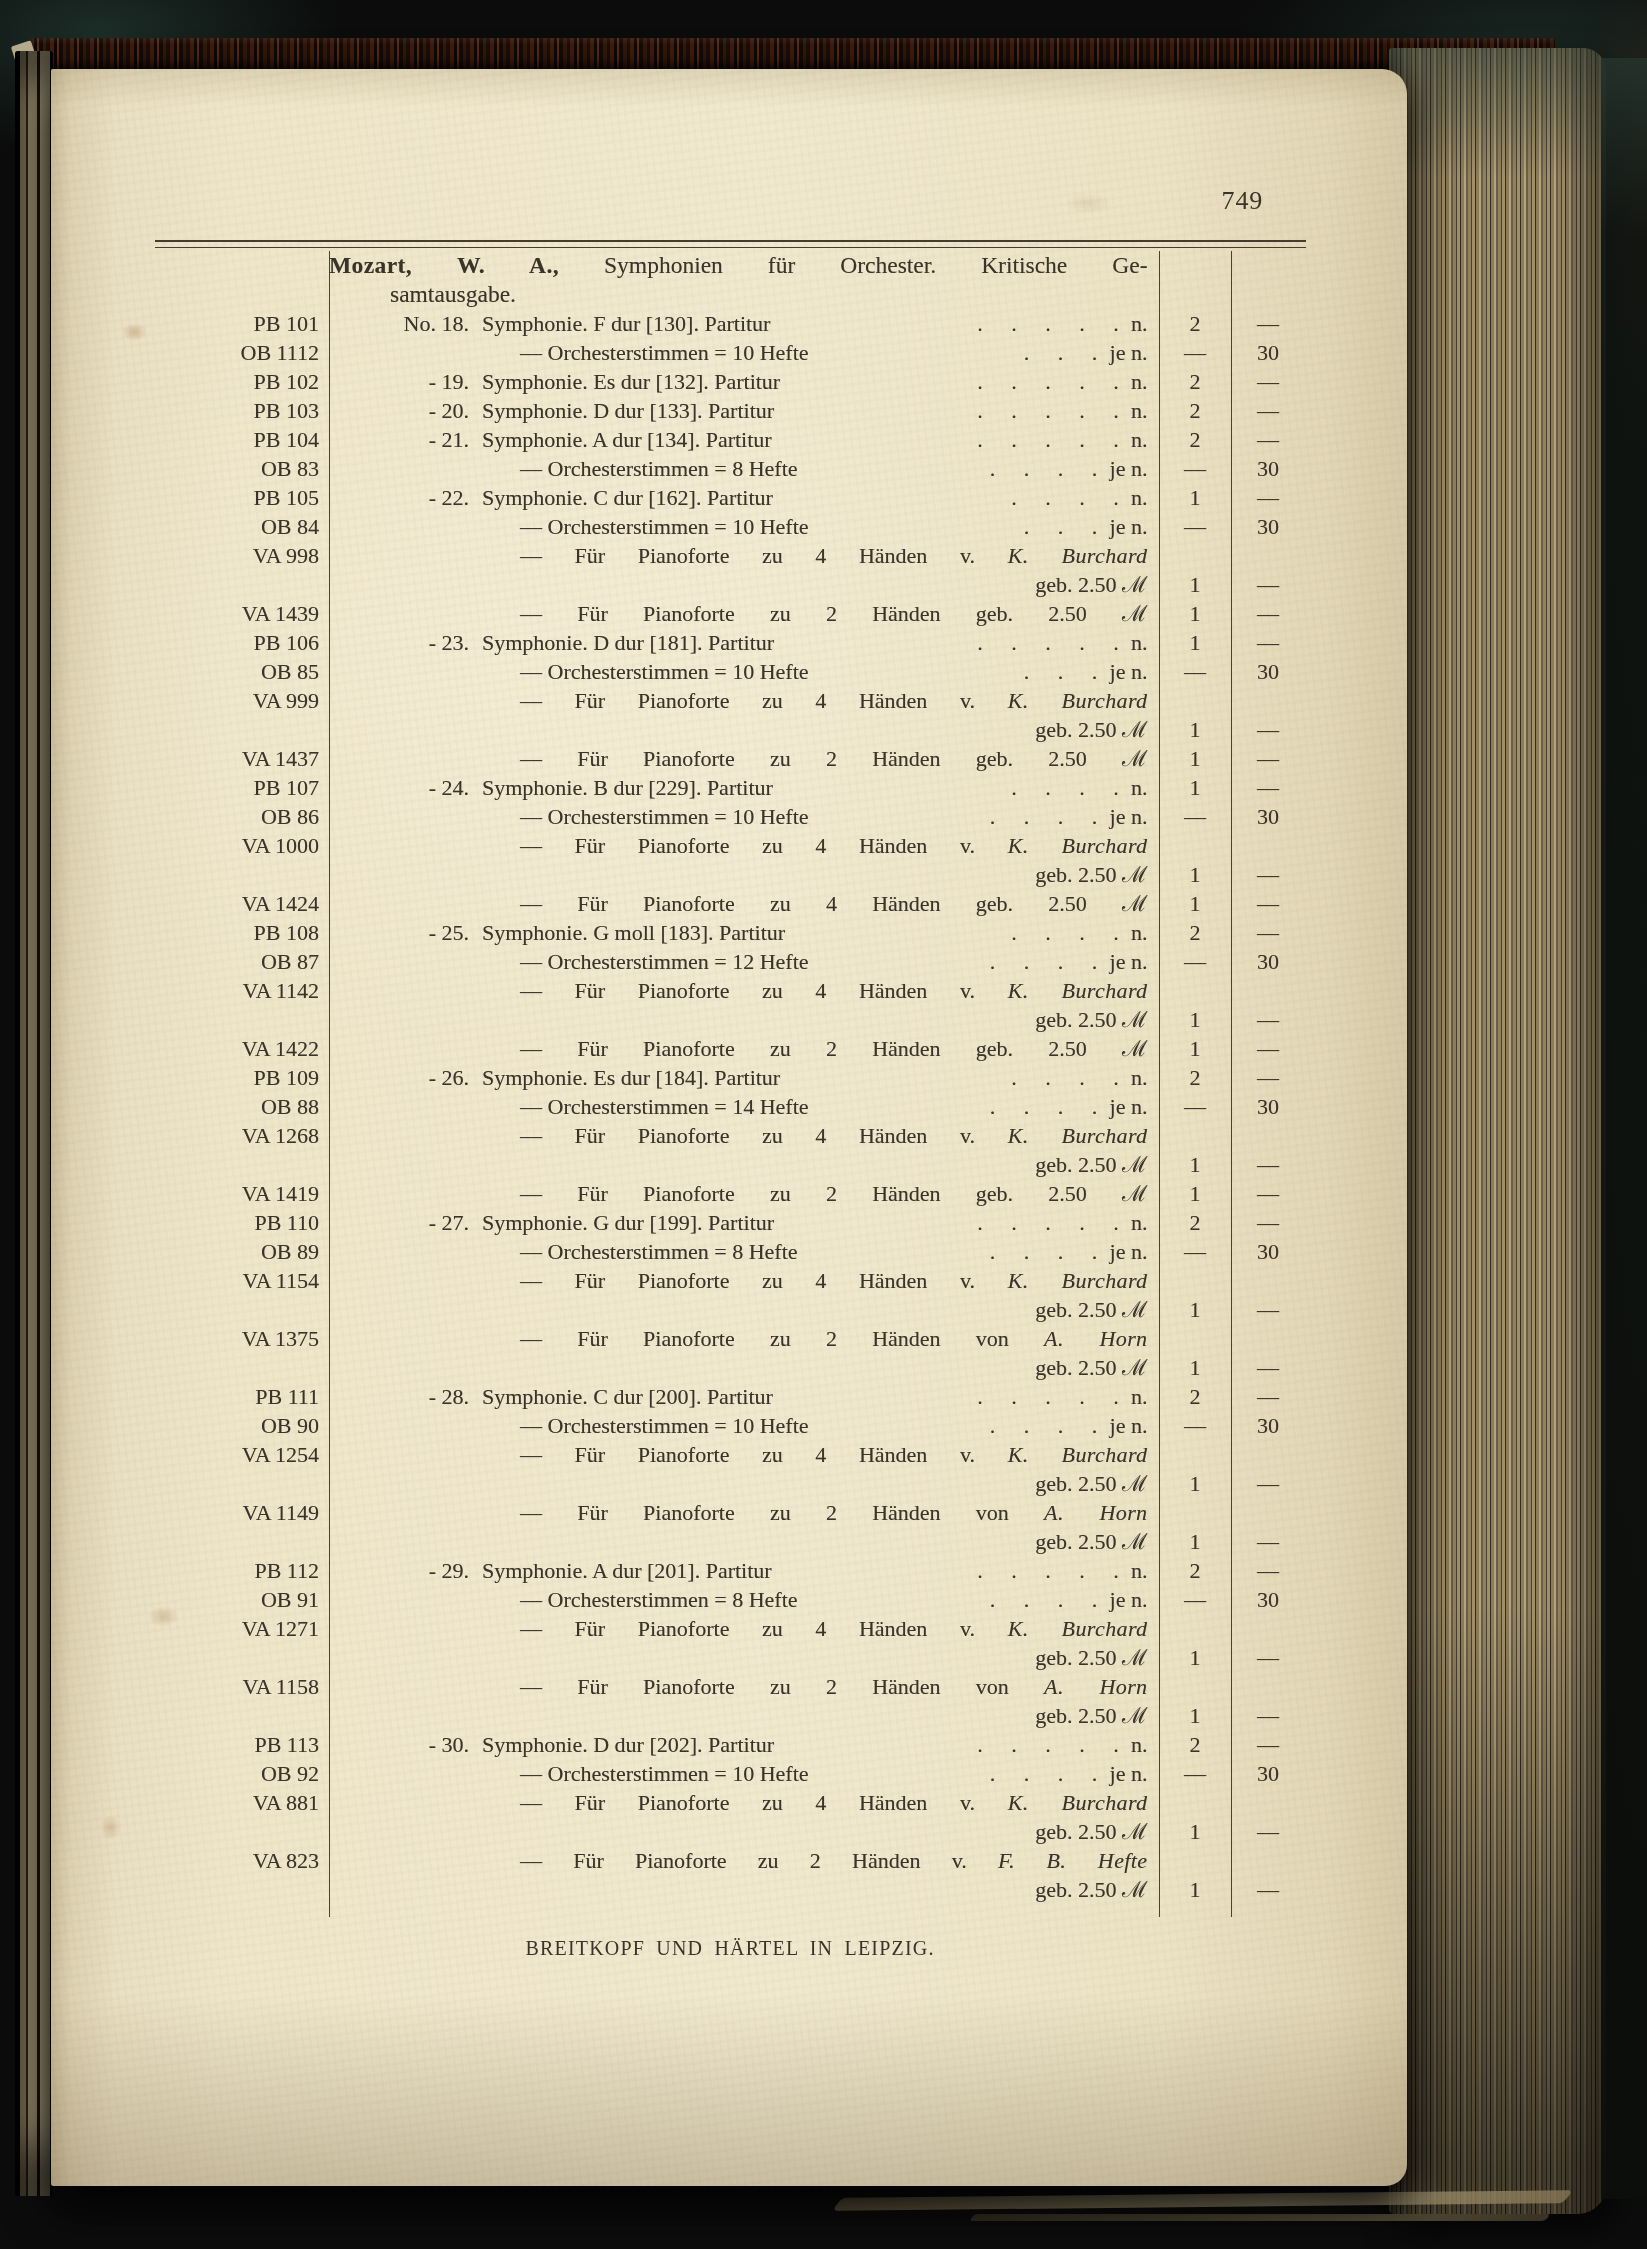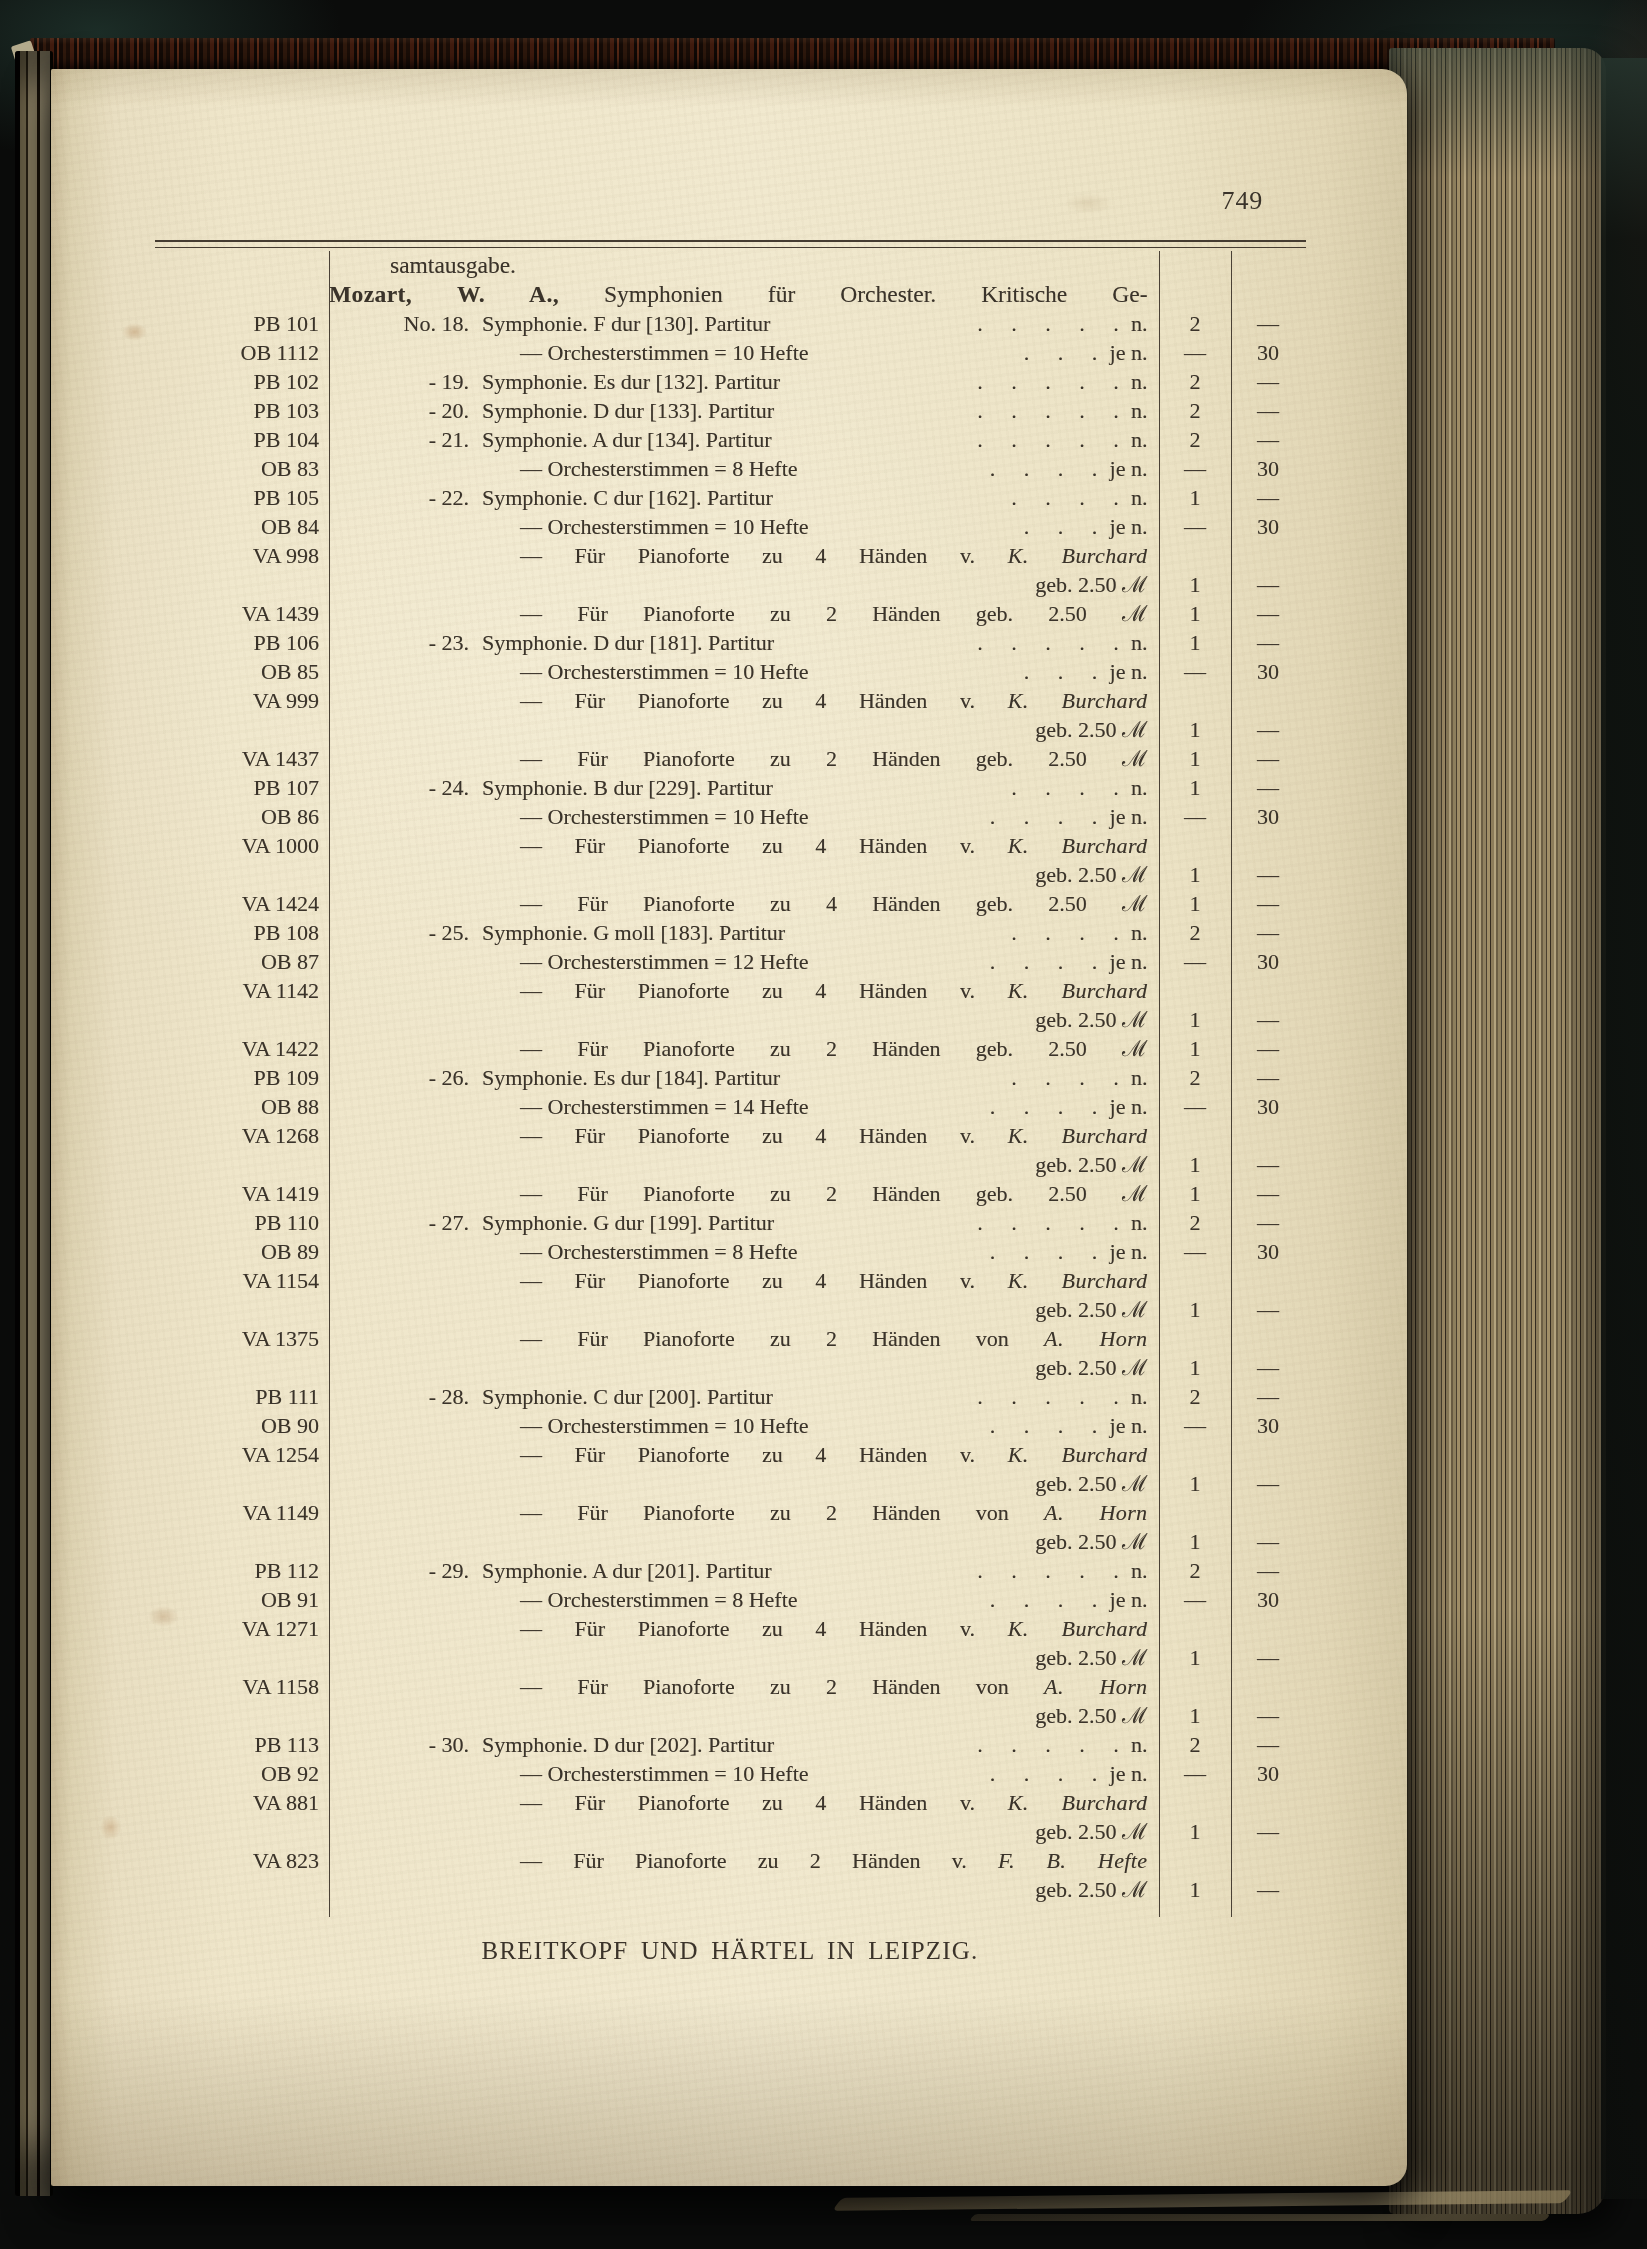--- a/index.html
+++ b/index.html
@@ -76,21 +76,21 @@
   .desc.flexrow .txt{margin-left:13px;}
   .desc.sub.flexrow{padding-left:191px;}
   .desc.sub.flexrow .txt{margin-left:0;font-family:Liberation Serif, serif;}
   .dots{margin-left:auto;margin-right:11.5px;word-spacing:21.4px;letter-spacing:0.8px;flex:none;}
   .tail{white-space:pre;flex:none;}
   .it{font-style:italic;letter-spacing:0.4px;}
   .line.title .desc{padding-left:0;font-size:23.5px;}
   .line.title .gbold{font-weight:bold;letter-spacing:0.4px;}
   .line.title2 .desc{padding-left:61px;text-align:left;text-align-last:left;font-size:23.5px;}
   .footer{position:absolute;top:1868px;left:104px;width:1150px;text-align:center;
-    font-size:25px;letter-spacing:1.2px;word-spacing:5px;color:#3b332a;}
+    font-size:20px;letter-spacing:1.2px;word-spacing:5px;color:#3b332a;}
   .grain{position:absolute;inset:0;border-radius:inherit;pointer-events:none;
     background:
       repeating-linear-gradient(83deg, rgba(120,95,55,.025) 0 2.5px, rgba(0,0,0,0) 2.5px 7.4px),
       repeating-linear-gradient(-7deg, rgba(90,70,40,.02) 0 3.3px, rgba(0,0,0,0) 3.3px 9px);}
 </style>
 </head>
 <body>
 
 <div class="top-edge"></div>
 <div class="corner-nick"></div>
@@ -112,32 +112,32 @@
   </div>
 
   <div class="rule-double"></div>
 
   <div class="table">
     <div class="vline v1"></div>
     <div class="vline v2"></div>
     <div class="vline v3"></div>
 
 
+    <div class="line title">
+      <span class="no"></span>
+      <div class="desc justify"><b class="gbold">Mozart, W. A.,</b><span> Symphonien für Orchester. Kritische Ge-</span></div>
+      <span class="m"></span>
+      <span class="pf"></span>
+    </div>
     <div class="line title2">
       <span class="no"></span>
       <div class="desc">samtausgabe.</div>
       <span class="m"></span>
       <span class="pf"></span>
     </div>
-    <div class="line title">
-      <span class="no"></span>
-      <div class="desc justify"><b class="gbold">Mozart, W. A.,</b><span> Symphonien für Orchester. Kritische Ge-</span></div>
-      <span class="m"></span>
-      <span class="pf"></span>
-    </div>
 
     <div id="rows">
         <div class="line sym">
           <span class="no">PB 101</span>
           <div class="desc flexrow sym">
             <span class="pre">No. 18.</span>
             <span class="txt">Symphonie. F dur [130]. Partitur</span>
             <span class="dots">. . . . .</span>
             <span class="tail">n.</span>
           </div>

